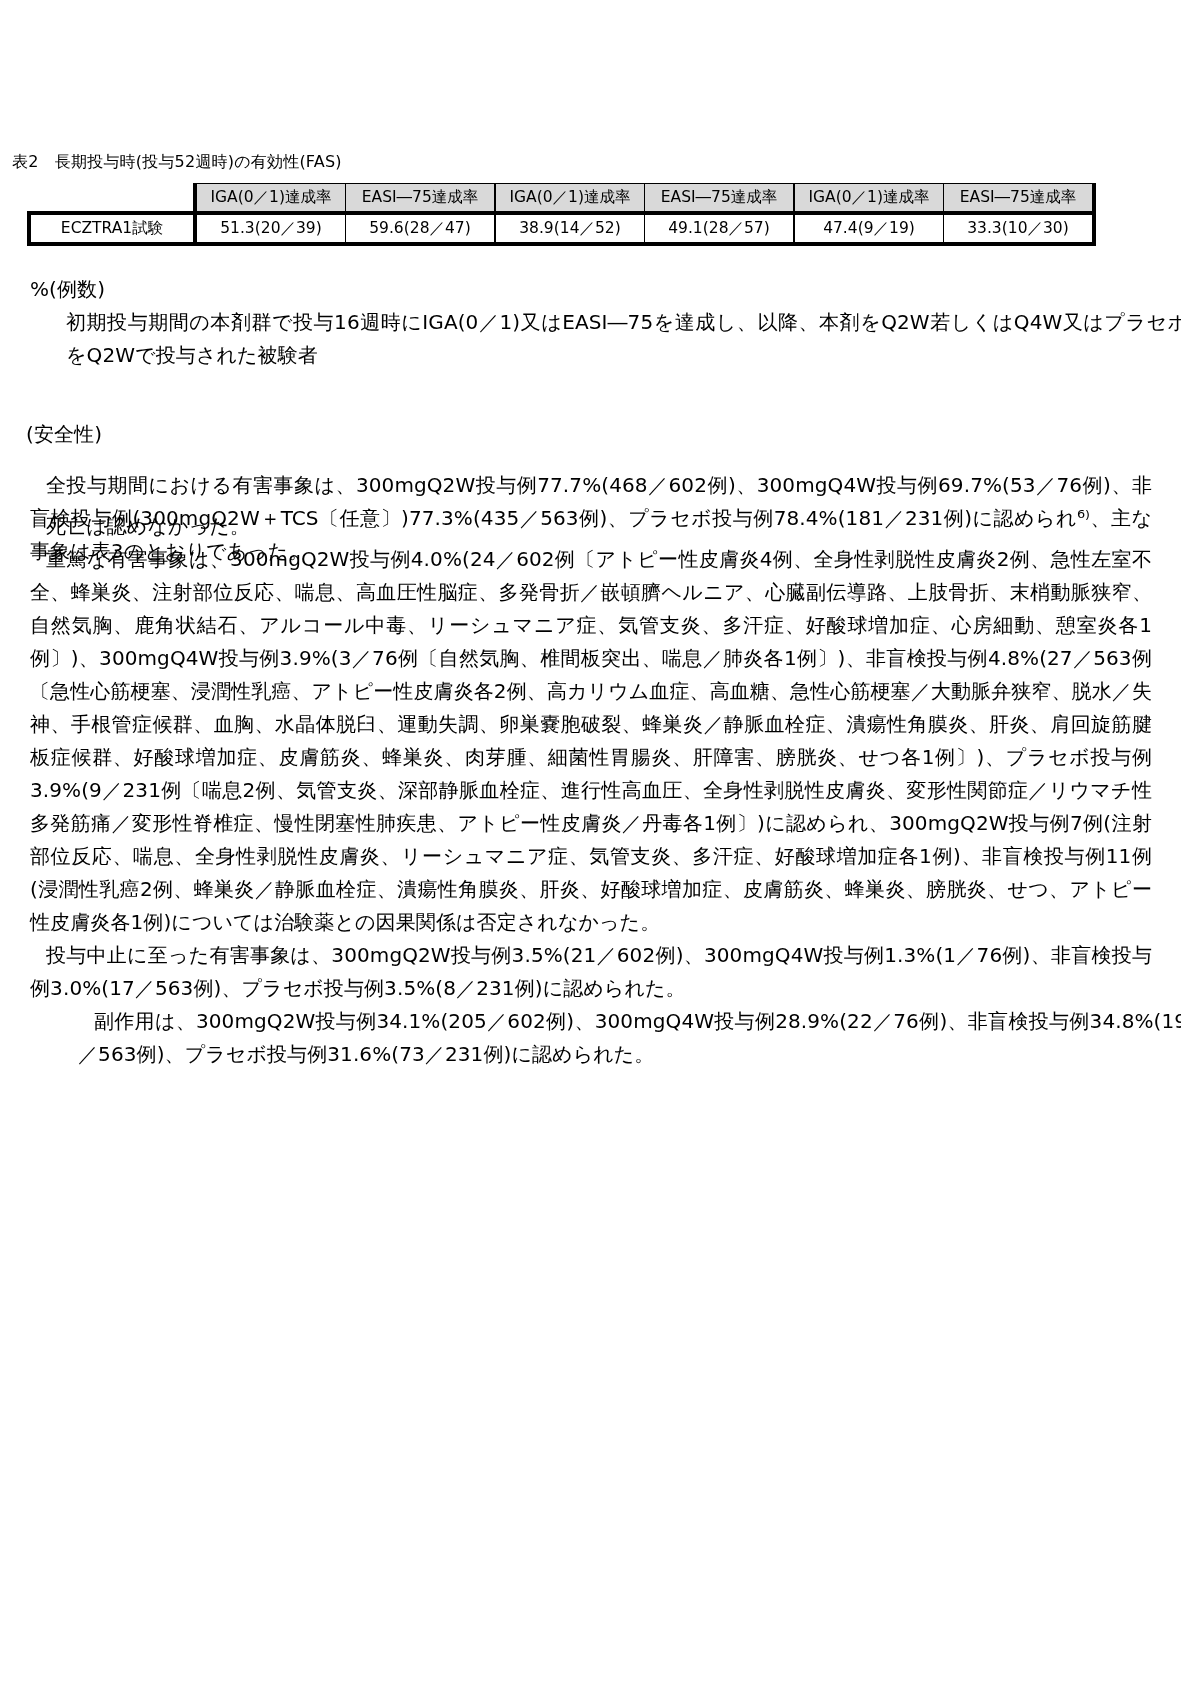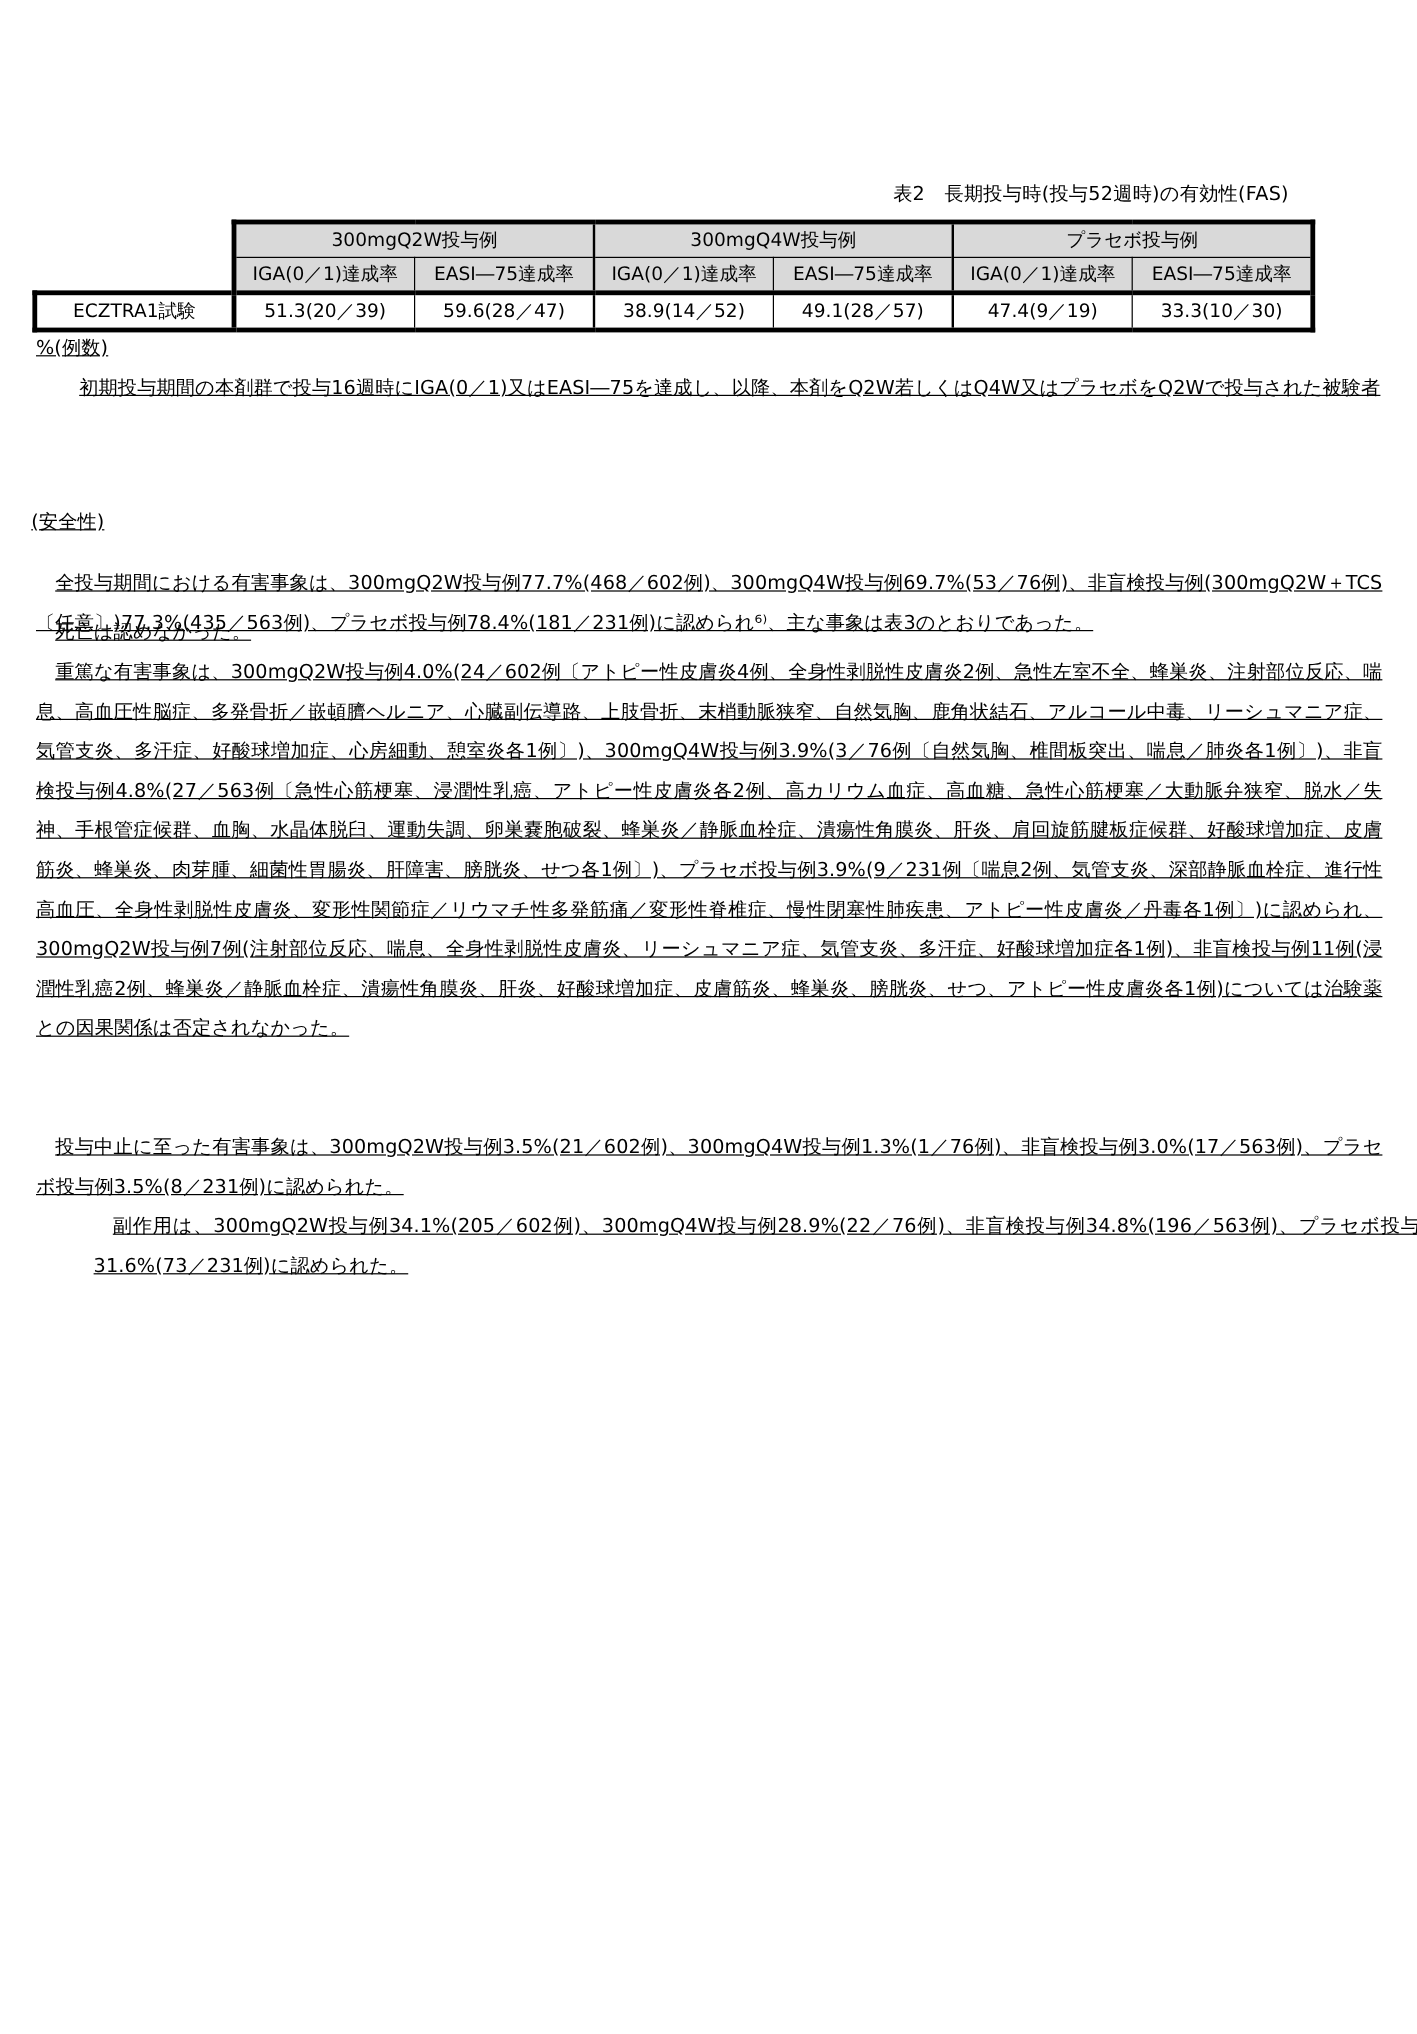--- a/index.html
+++ b/index.html
@@ -1,44 +1,38 @@
 <!DOCTYPE html>
 <html><head>
 <meta charset="utf-8">
 <style>
   html, body { margin:0; padding:0; background:#ffffff; }
   body { width:1181px; height:1695px; position:relative; font-family:"DejaVu Sans", sans-serif; color:#000; }
-  .caption { position:absolute; top:152px; left:0; width:1074px; text-align:right; font-size:16px; letter-spacing:0.2px; }
+  .caption { position:absolute; top:152px; left:12px; width:1074px; text-align:left; font-size:16px; letter-spacing:0.2px; }
   table.t { position:absolute; top:183px; left:27px; border-collapse:collapse; font-size:15.5px; }
   table.t td { height:27px; text-align:center; padding:0; white-space:nowrap; }
   td.blank { border:none; width:164px; }
   td.hd { background:#d9d9d9; border:1px solid #000; }
   td.lab { border:4px solid #000; border-right:1px solid #000; width:160px; }
   td.val { border:1px solid #000; }
   .thickTop { border-top:4px solid #000 !important; }
   .thickLeft { border-left:4px solid #000 !important; }
   .thickRight { border-right:4px solid #000 !important; }
   .thickBottom { border-bottom:4px solid #000 !important;margin-top:44px; }
   .grp { border-left:2px solid #000 !important; }
-  .para { position:absolute; left:30px; width:1122px; font-size:16px; line-height:33px; letter-spacing:0.1px; text-align:justify;text-decoration:underline; }
+  .para { position:absolute; left:30px; width:1122px; font-size:20px; line-height:33px; letter-spacing:0.1px; text-align:justify; }
   .ind { text-indent:16px; }
 </style>
 </head>
 <body>
 
 <div class="caption">表2　長期投与時(投与52週時)の有効性(FAS)</div>
 
 <table class="t">
   <tbody>
-      <tr>
-    <td class="blank"></td>
-    <td class="hd thickTop thickLeft" colspan="2" style="width:296px">300mgQ2W投与例</td>
-    <td class="hd thickTop grp" colspan="2" style="width:296px">300mgQ4W投与例</td>
-    <td class="hd thickTop thickRight grp" colspan="2" style="width:296px">プラセボ投与例</td>
-  </tr>
   <tr>
     <td class="blank"></td>
     <td class="hd thickLeft" style="width:148px">IGA(0／1)達成率</td>
     <td class="hd" style="width:148px">EASI―75達成率</td>
     <td class="hd grp" style="width:148px">IGA(0／1)達成率</td>
     <td class="hd" style="width:148px">EASI―75達成率</td>
     <td class="hd grp" style="width:148px">IGA(0／1)達成率</td>
     <td class="hd thickRight" style="width:148px">EASI―75達成率</td>
   </tr>
   <tr>

